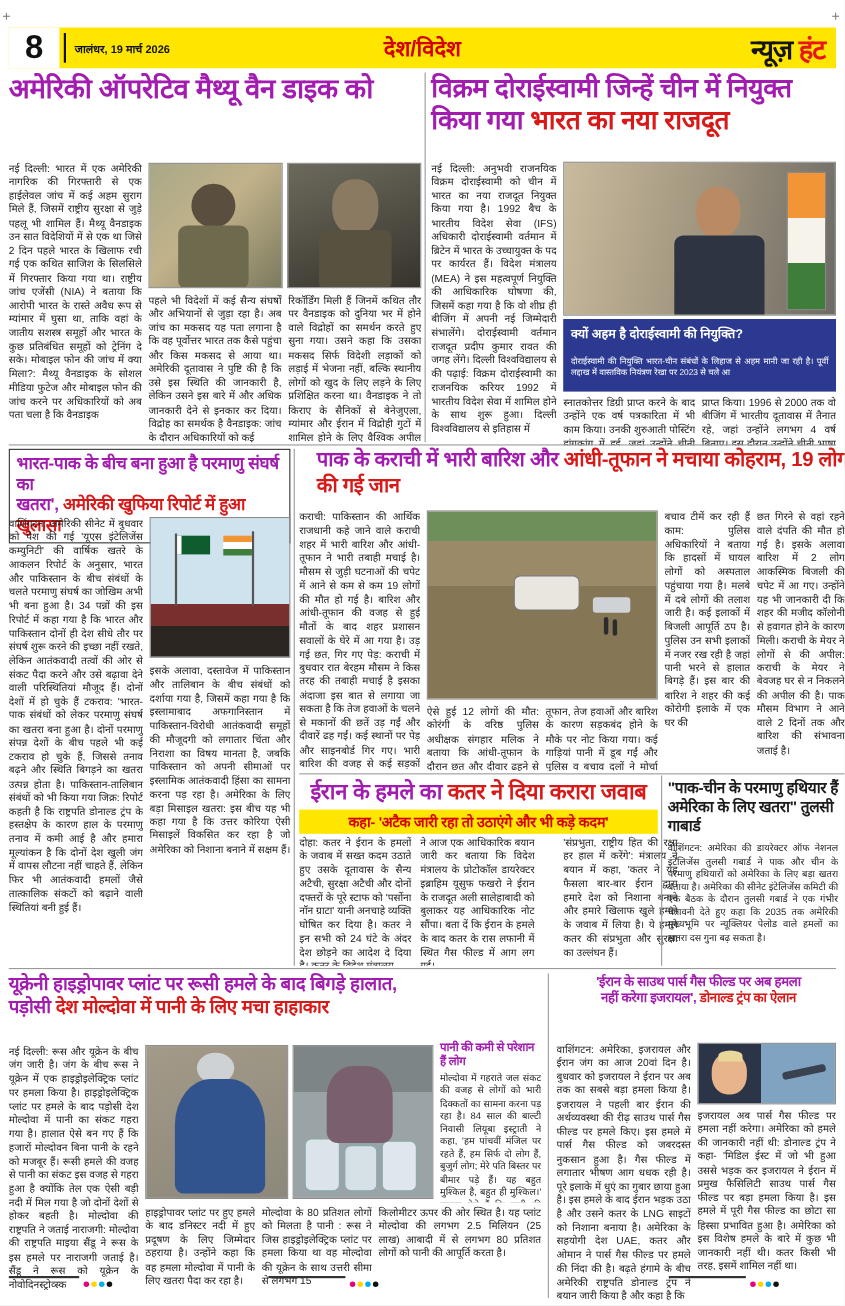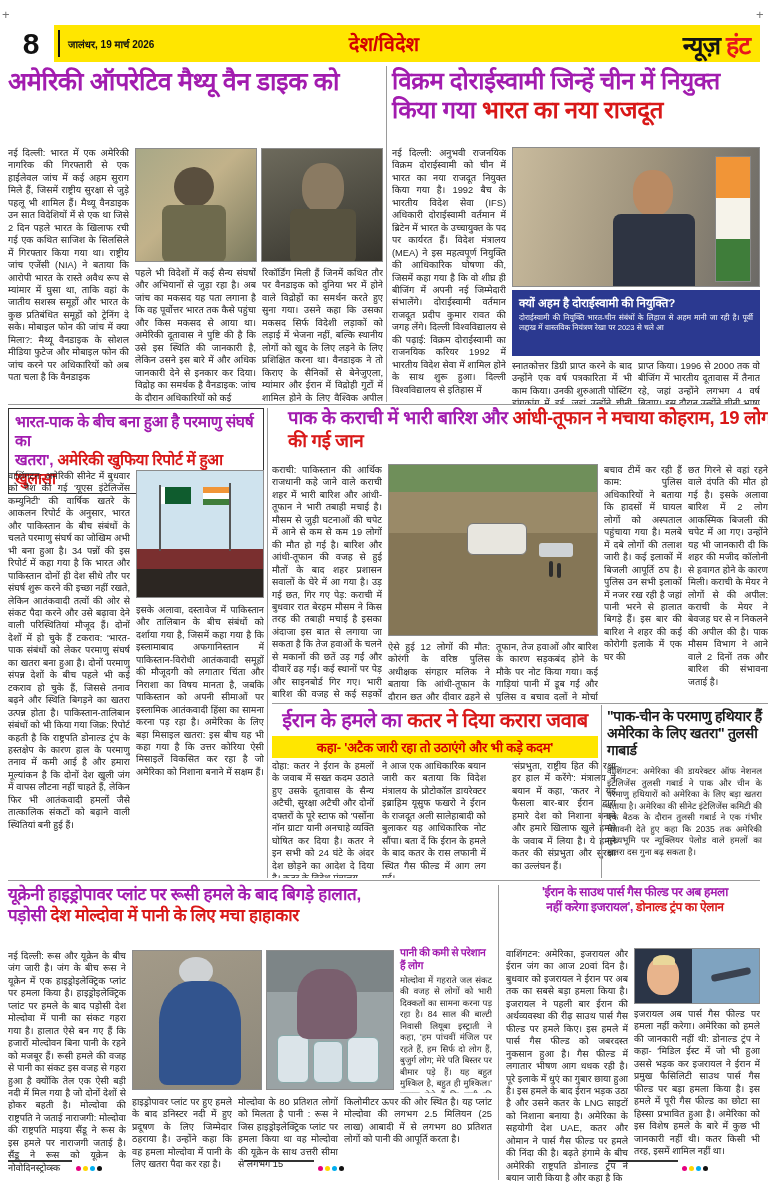--- a/index.html
+++ b/index.html
@@ -17,21 +17,21 @@
   #masthead{margin-left:auto;padding-right:10px;font-weight:bold;font-size:25px;letter-spacing:-1px;z-index:2;}
   #masthead .m1{color:#141414;} #masthead .m2{color:#e8151c;}
   
   .hl{font-weight:bold;line-height:1.22;letter-spacing:-0.3px;}
   .red{color:#d91818;} .blk{color:#a21caf;}
   .col{font-size:9.3px;line-height:1.34;text-align:justify;overflow:hidden;color:#222;}
   .col.small{font-size:8.6px;}
   .vdiv{width:1px;background:#9a9a9a;} .hdiv{height:1px;background:#9a9a9a;}
   .photo{overflow:hidden;border:1px solid #8c8c8c;box-sizing:border-box;}
   .bluebox{background:#2b3990;color:#fff;box-sizing:border-box;padding:5px 7px;}
-  .bluebox .bt{font-size:11.5px;font-weight:bold;margin-bottom:3px;}
+  .bluebox .bt{font-size:11.5px;font-weight:bold;margin-bottom:14px;}
   .bluebox .bcols{display:flex;gap:8px;}
   .bluebox .bc{font-size:7.6px;line-height:1.35;text-align:justify;flex:1;}
   .subyellow{background:#ffe600;color:#d40000;font-weight:bold;text-align:center;font-size:13px;
              padding:2px 0;letter-spacing:-0.2px;}
   .boxed{border:1.5px solid #333;box-sizing:border-box;padding:4px 6px;}
   .dot{width:5px;height:5px;border-radius:50%;display:inline-block;margin-right:2px;}
   .endline{height:1.5px;background:#333;}
   
   .fig{position:absolute;}
 </style>

